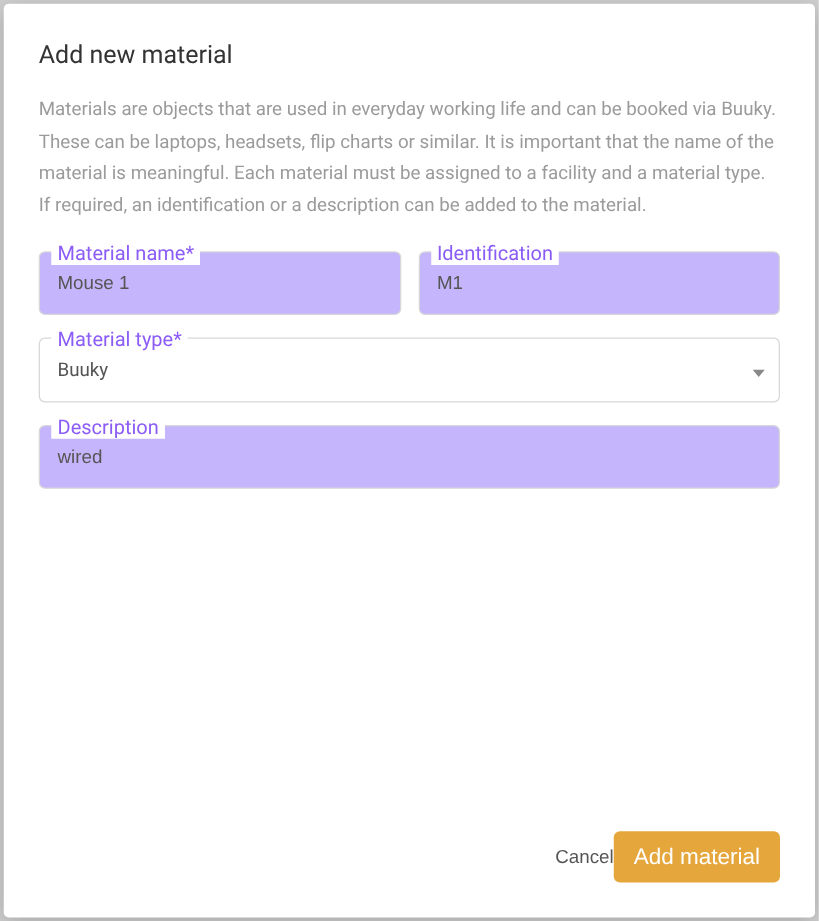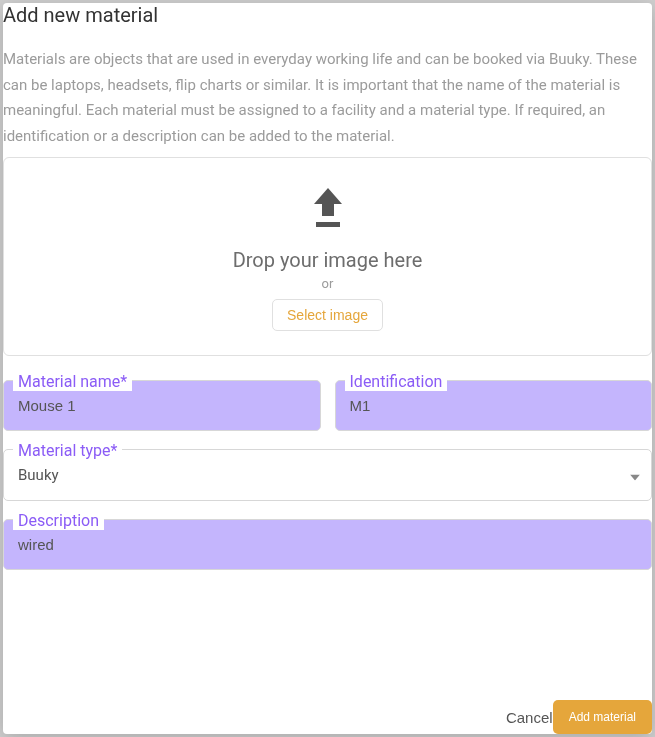--- a/index.html
+++ b/index.html
@@ -16,34 +16,35 @@
     }
     .modal {
       position: absolute;
       top: 3px;
       left: 3px;
       right: 3px;
       bottom: 3px;
       background: #ffffff;
       border-radius: 4px;
       box-shadow: 0 4px 20px rgba(0,0,0,0.2);
+      padding: 28px;
       display: flex;
       flex-direction: column;
     }
     .modal-title {
       font-size: 20px;
       font-weight: 400;
       color: #333333;
       margin-bottom: 20px;
     }
     .modal-description {
       font-size: 15px;
       line-height: 1.7;
       color: #9b9b9b;
-      margin-bottom: 8px;
+      margin-bottom: 24px;
     }
     .dropzone {
       border: 1px solid #e0e0e0;
       border-radius: 6px;
       padding: 28px 20px 24px 20px;
       display: flex;
       flex-direction: column;
       align-items: center;
       margin-bottom: 24px;
     }
@@ -135,44 +136,33 @@
       color: #555555;
       font-size: 15px;
       cursor: pointer;
     }
     .submit-btn {
       background: #e5a63b;
       color: #ffffff;
       border: none;
       border-radius: 5px;
       padding: 10px 16px;
-      font-size: 12px;
+      font-size: 18px;
       cursor: pointer;
     }
   </style>
 </head>
 <body>
 
 <div class="modal">
 
   <h1 class="modal-title">Add new material</h1>
 
   <p class="modal-description">Materials are objects that are used in everyday working life and can be booked via Buuky. These can be laptops, headsets, flip charts or similar. It is important that the name of the material is meaningful. Each material must be assigned to a facility and a material type. If required, an identification or a description can be added to the material.</p>
 
-  <div class="dropzone">
-    <span class="upload-icon">
-      <svg width="40" height="44" viewBox="0 0 40 44">
-        <path d="M20 2 L34 18 L26 18 L26 30 L14 30 L14 18 L6 18 Z" fill="#555555"></path>
-        <rect x="8" y="36" width="24" height="5" fill="#555555"></rect>
-      </svg>
-    </span>
-    <div class="drop-text">Drop your image here</div>
-    <div class="or-text">or</div>
-    <button class="select-image-btn">Select image</button>
-  </div>
 
   <div class="form-row">
     <div class="form-field">
       <span class="field-label">Material name*</span>
       <input type="text" class="field-input" value="Mouse 1" style="">
     </div>
     <div class="form-field">
       <span class="field-label">Identification</span>
       <input type="text" class="field-input" value="M1" style="">
     </div>

